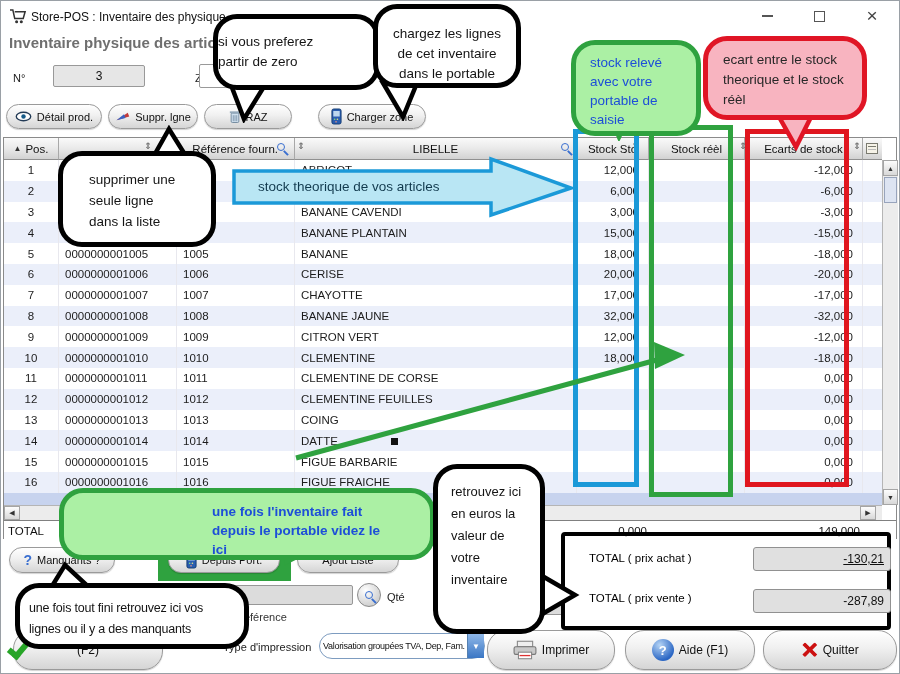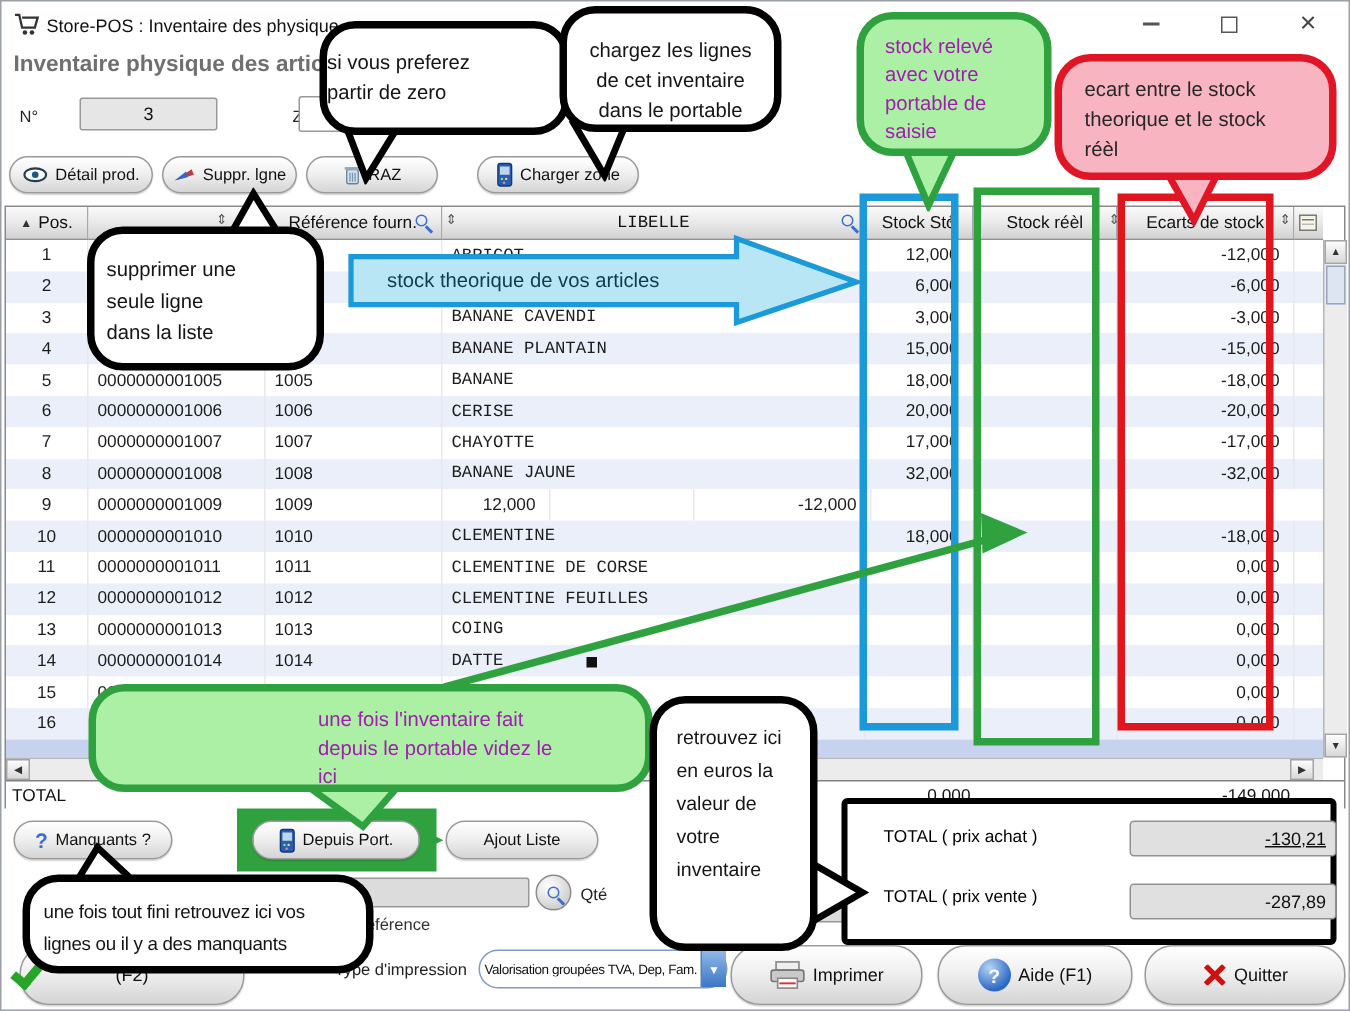--- a/index.html
+++ b/index.html
@@ -34,21 +34,21 @@
          justify-content:center;position:relative;cursor:pointer;overflow:hidden;white-space:nowrap;}
   .rows{position:absolute;left:0;top:22px;width:878px;}
   .row{display:flex;height:20.8px;background:#fff;cursor:pointer;}
   .row.odd{background:#ebeffa;}
   .cell{font-size:11.5px;color:#1c1c1c;display:flex;align-items:center;padding-left:6px;
         border-right:1px solid #e8e8ee;overflow:hidden;white-space:nowrap;}
   .cell.num{justify-content:flex-end;padding-right:9px;padding-left:0;}
   .c-pos{width:55px;justify-content:center;padding-left:0;}
   .c-code{width:118px;}
   .c-ref{width:118px;}
-  .c-lib{width:282px;font-family:Liberation Mono, monospace;}
+  .c-lib{width:282px;}
   .c-stock{width:72px;}
   .c-reel{width:96px;}
   .c-ecart{width:118px;}
   .c-x{width:19px;border-right:none;}
   .sel-row{position:absolute;left:0;top:354.8px;width:878px;height:12px;background:#c7d3ee;}
 
   
   .vscroll{position:absolute;left:878px;top:22px;width:16px;height:345px;background:#ececec;border-left:1px solid #b5b5b5;}
   .hscroll{position:absolute;left:0;top:367px;width:878px;height:15px;background:#ececec;border-top:1px solid #b5b5b5;}
   .sbtn{position:absolute;background:linear-gradient(#fdfdfd,#d8d8d8);border:1px solid #a5a5a5;
@@ -70,21 +70,21 @@
 
   
   .totbox{position:absolute;left:560px;top:531px;width:330px;height:98px;border:4px solid #000;border-radius:4px;z-index:8;}
   .totfield{position:absolute;width:138px;height:24px;background:#e0e0e0;border:1px solid #919191;border-radius:3px;
         font-size:12px;color:#111;display:flex;align-items:center;justify-content:flex-end;padding-right:6px;z-index:9;}
 
   
   .colrect{position:absolute;z-index:20;pointer-events:none;}
   .bubble{position:absolute;z-index:30;background:#fff;border:5px solid #000;border-radius:24px;
           font-size:13.5px;line-height:20px;color:#141414;white-space:pre-line;}
-  .bubble.green{background:#abf0a4;border-color:#2fa23f;color:#a21caf;}
+  .bubble.green{background:#abf0a4;border-color:#2fa23f;color:#1d4ed8;margin-top:32px;}
   .bubble.pink{background:#f8b4c0;border-color:#e01525;color:#272727;}
   .tailsvg{position:absolute;z-index:29;pointer-events:none;}
   .hi-rect{position:absolute;left:157px;top:538px;width:133px;height:42px;background:#2fa23f;z-index:4;}
 
   
   .mag{position:absolute;width:8px;height:8px;border:1.6px solid #3a6fd0;border-radius:50%;}
   .mag::after{content:"";position:absolute;width:6px;height:1.8px;background:#3a6fd0;transform:rotate(45deg);left:5px;top:8px;}
   .gridicon{position:absolute;width:12px;height:11px;border:1px solid #7a7a70;background:#f6f3e8;}
   .gridicon::after{content:"";position:absolute;left:1px;right:1px;top:2px;height:1px;background:#7a7a70;box-shadow:0 3px 0 #bbb;}
   .check{position:absolute;width:13px;height:24px;border-right:6px solid #27a527;border-bottom:6px solid #27a527;transform:rotate(40deg);z-index:2;}
@@ -264,20 +264,21 @@
     <div class="cell c-lib">BANANE JAUNE</div>
     <div class="cell c-stock num">32,000</div>
     <div class="cell c-reel num"></div>
     <div class="cell c-ecart num">-32,000</div>
     <div class="cell c-x"></div>
   </div>
         <div class="row">
     <div class="cell c-pos">9</div>
     <div class="cell c-code">0000000001009</div>
     <div class="cell c-ref">1009</div>
+    <div class="cell c-lib">CITRON VERT</div>
     <div class="cell c-stock num">12,000</div>
     <div class="cell c-reel num"></div>
     <div class="cell c-ecart num">-12,000</div>
     <div class="cell c-x"></div>
   </div>
         <div class="row odd">
     <div class="cell c-pos">10</div>
     <div class="cell c-code">0000000001010</div>
     <div class="cell c-ref">1010</div>
     <div class="cell c-lib">CLEMENTINE</div>
@@ -463,35 +464,35 @@
       <polygon points="8,4 42,4 24,42" fill="#abf0a4" stroke="#2fa23f" stroke-width="4.5"></polygon>
     </svg>
   <div class="bubble green" style="left:570px;top:7px;width:130px;height:96px;padding:8px 0 0 14px;line-height:19px;">stock relevé
  avec votre
 portable de
  saisie</div>
 
   <svg class="tailsvg" style="left:769px;top:110px;" width="48" height="40" viewBox="0 0 48 40">
       <polygon points="8,4 42,4 26,36" fill="#f8b4c0" stroke="#e01525" stroke-width="4.5"></polygon>
     </svg>
-  <div class="bubble pink" style="left:702px;top:35px;width:188px;height:84px;padding:9px 0 15px 15px;">ecart entre le stock
+  <div class="bubble pink" style="left:702px;top:35px;width:164px;height:84px;padding:9px 0 15px 15px;">ecart entre le stock
 theorique et le stock
 réèl</div>
 
   <svg class="tailsvg" style="left:142px;top:124px;" width="52" height="40" viewBox="0 0 52 40">
       <polygon points="8,36 46,36 26,4" fill="#fff" stroke="#000" stroke-width="4.5"></polygon>
     </svg>
-  <div class="bubble" style="left:57px;top:150px;width:158px;height:96px;padding:13px 0 0 8px;line-height:21px;">supprimer une
+  <div class="bubble" style="left:57px;top:150px;width:158px;height:96px;padding:13px 0 0 26px;line-height:21px;">supprimer une
 seule ligne
 dans la liste</div>
 
   <svg class="tailsvg" style="left:189px;top:512px;" width="86" height="42" viewBox="0 0 86 42">
       <polygon points="8,6 80,6 52,38" fill="#abf0a4" stroke="#2fa23f" stroke-width="4.5"></polygon>
     </svg>
-  <div class="bubble green" style="left:58px;top:455px;width:376px;height:72px;padding:9px 0 12px 148px;line-height:19px;">une fois l'inventaire fait
+  <div class="bubble green" style="left:58px;top:455px;width:376px;height:72px;padding:9px 0 12px 148px;line-height:19px;font-weight:bold;">une fois l'inventaire fait
 depuis le portable videz le
 ici</div>
 
   <svg class="tailsvg" style="left:530px;top:566px;" width="50" height="56" viewBox="0 0 50 56">
       <polygon points="6,6 6,50 44,28" fill="#fff" stroke="#000" stroke-width="4.5"></polygon>
     </svg>
   <div class="bubble" style="left:432px;top:463px;width:112px;height:170px;padding:12px 0 0 13px;line-height:22px;font-size:13px;">retrouvez ici
 en euros la
 valeur de
 votre

